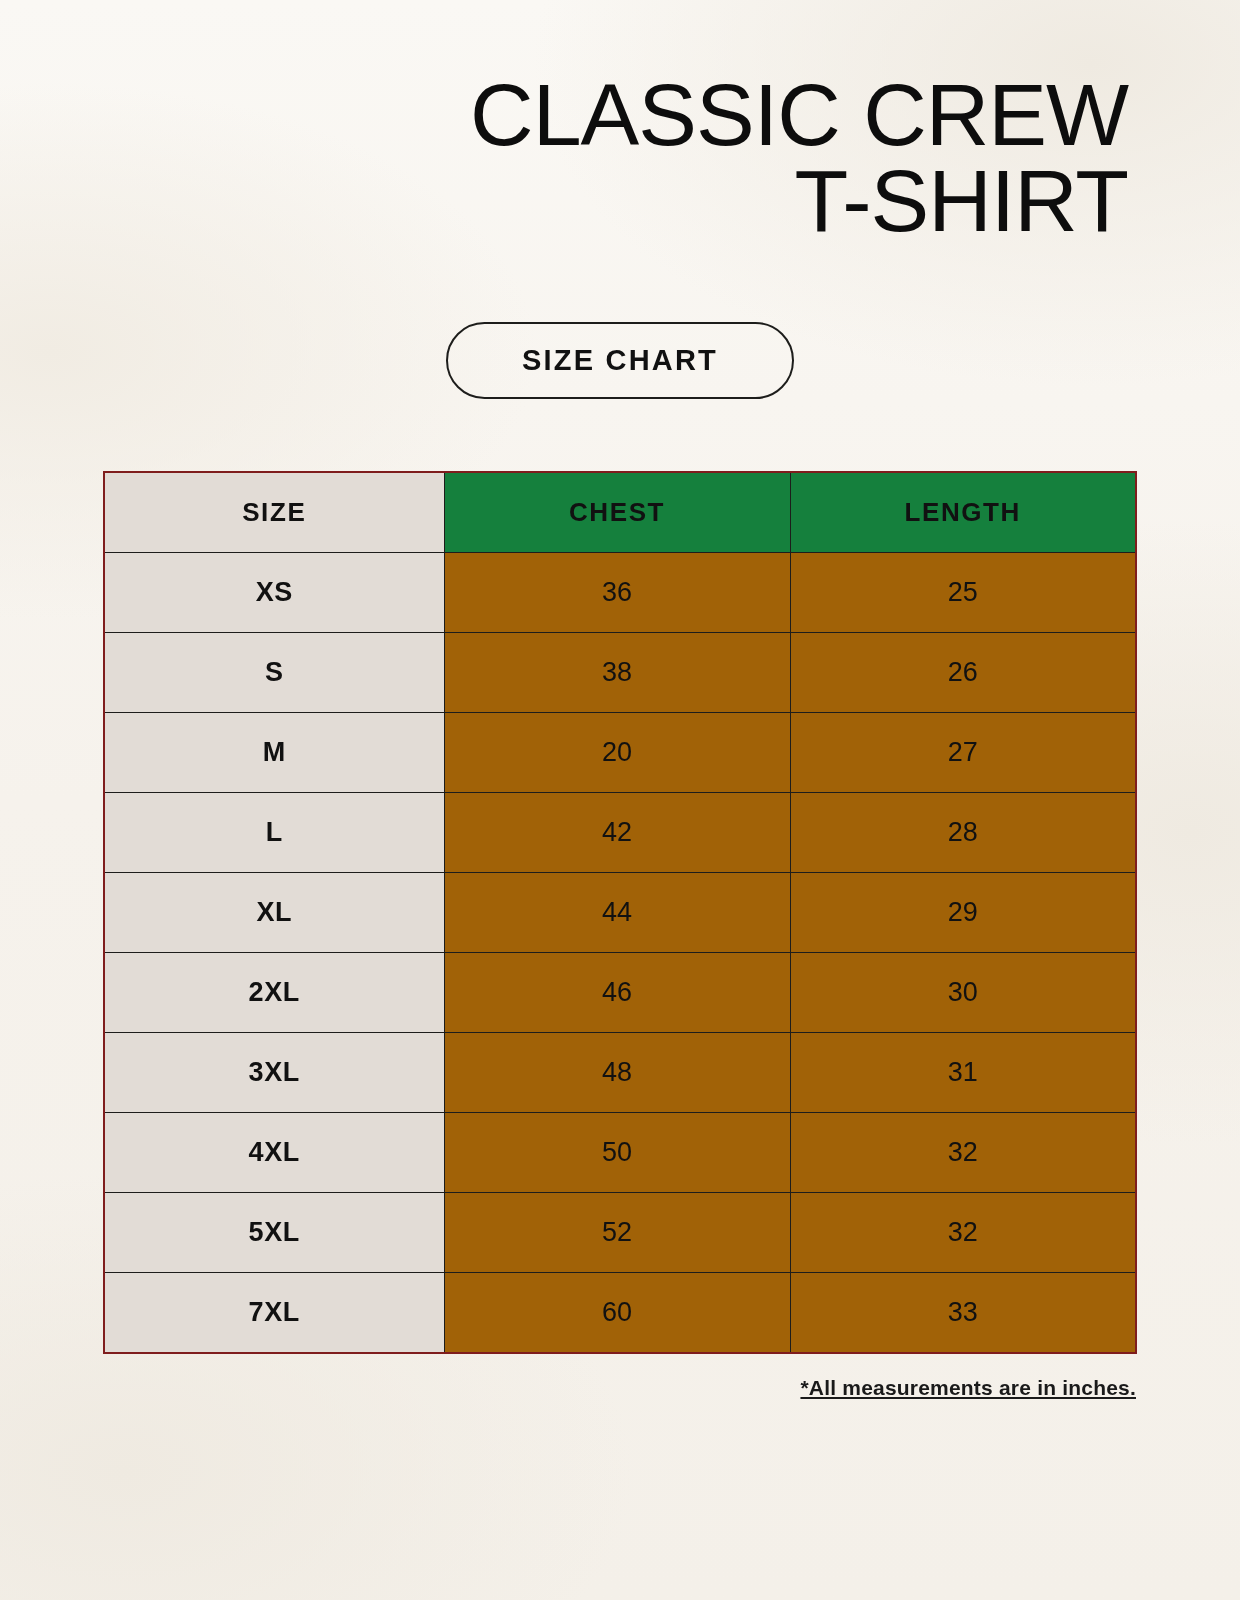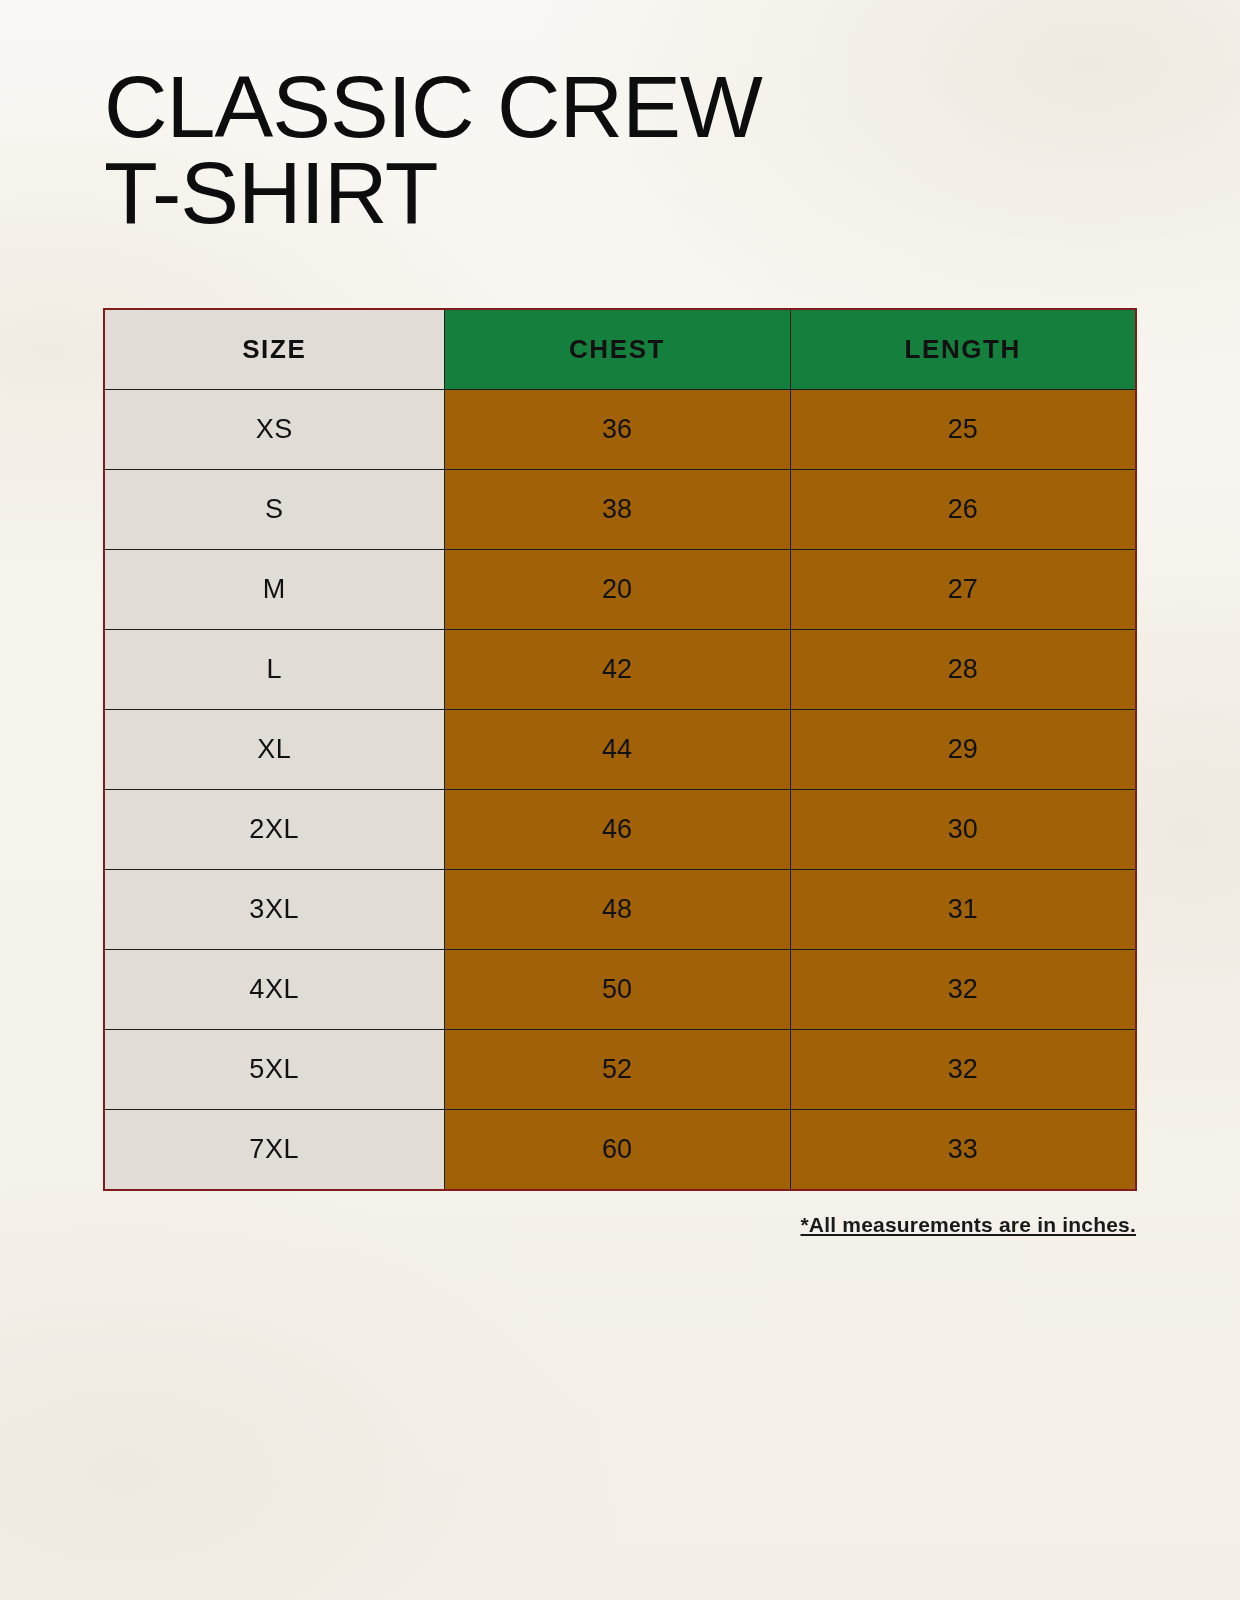--- a/index.html
+++ b/index.html
@@ -28,23 +28,23 @@
       linear-gradient(180deg, #faf8f4 0%, #f6f2ec 50%, #f4f0e9 100%);
   }
   .page {
     position: relative;
     width: 1240px;
     height: 1600px;
     box-sizing: border-box;
     padding: 0 100px;
   }
   .title {
-    margin: 4px;
+    margin: 12px;
     padding-top: 60px;
-    text-align: left;
+    text-align: right;
     font-size: 88px;
     line-height: 0.98;
     font-weight: 400;
     letter-spacing: -1px;
     color: #0d0d0d;
   }
   .title .line2 {
     display: block;
   }
   .badge-wrap {
@@ -89,21 +89,21 @@
     height: 86px;
   }
   th.head-size {
     background: #e2dcd6;
   }
   th.head-measure {
     background: #15803d;
   }
   td.cell-size {
     background: #e2dcd6;
-    font-weight: 400;
+    font-weight: 700;
     font-size: 27px;
     letter-spacing: 0.6px;
   }
   td.cell-val {
     background: #a16207;
     font-weight: 400;
     font-size: 27px;
   }
   .footnote {
     width: 1032px;
@@ -121,20 +121,23 @@
 
 <div class="bg-wash"></div>
 
 <div class="page">
 
   <h1 class="title">
     <span>CLASSIC CREW</span>
     <span class="line2">T-SHIRT</span>
   </h1>
 
+  <div class="badge-wrap">
+    <div class="badge">SIZE CHART</div>
+  </div>
 
   <div class="table-wrap">
     <table class="size-table">
       <colgroup>
         <col class="c-size">
         <col class="c-val">
         <col class="c-val">
       </colgroup>
       <thead>
         <tr>

